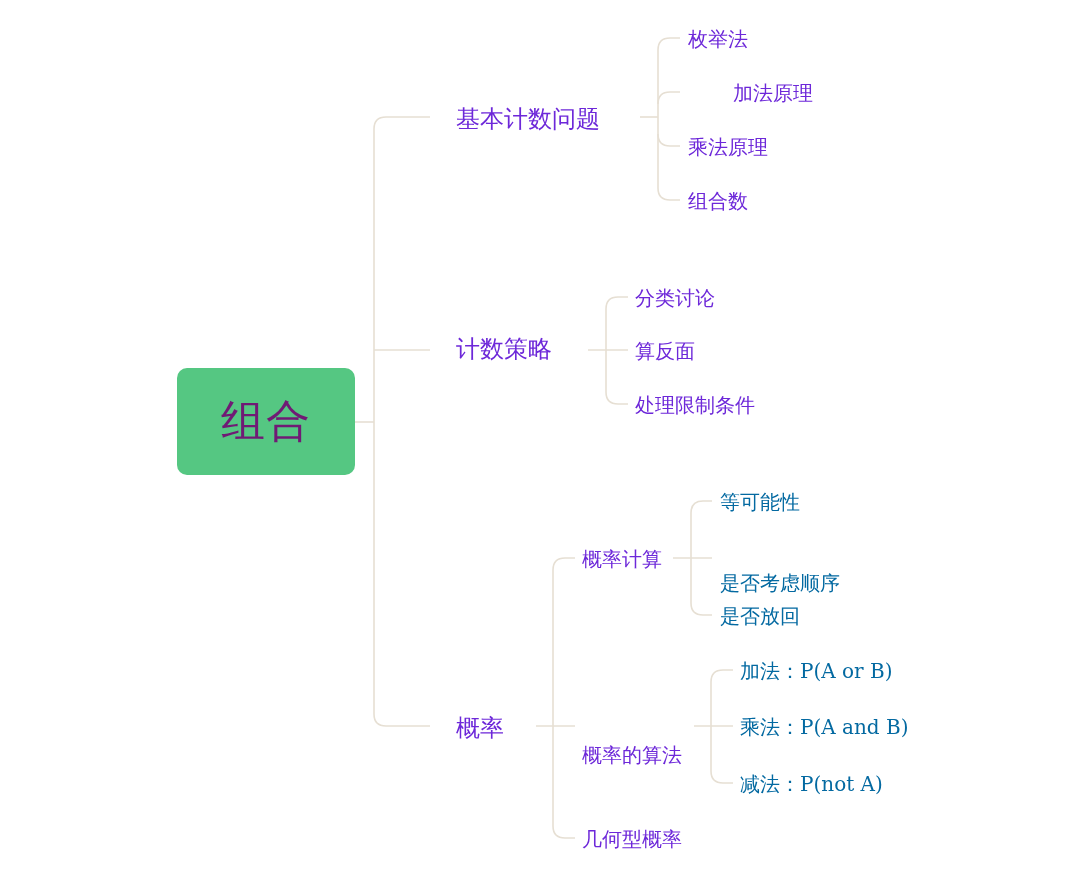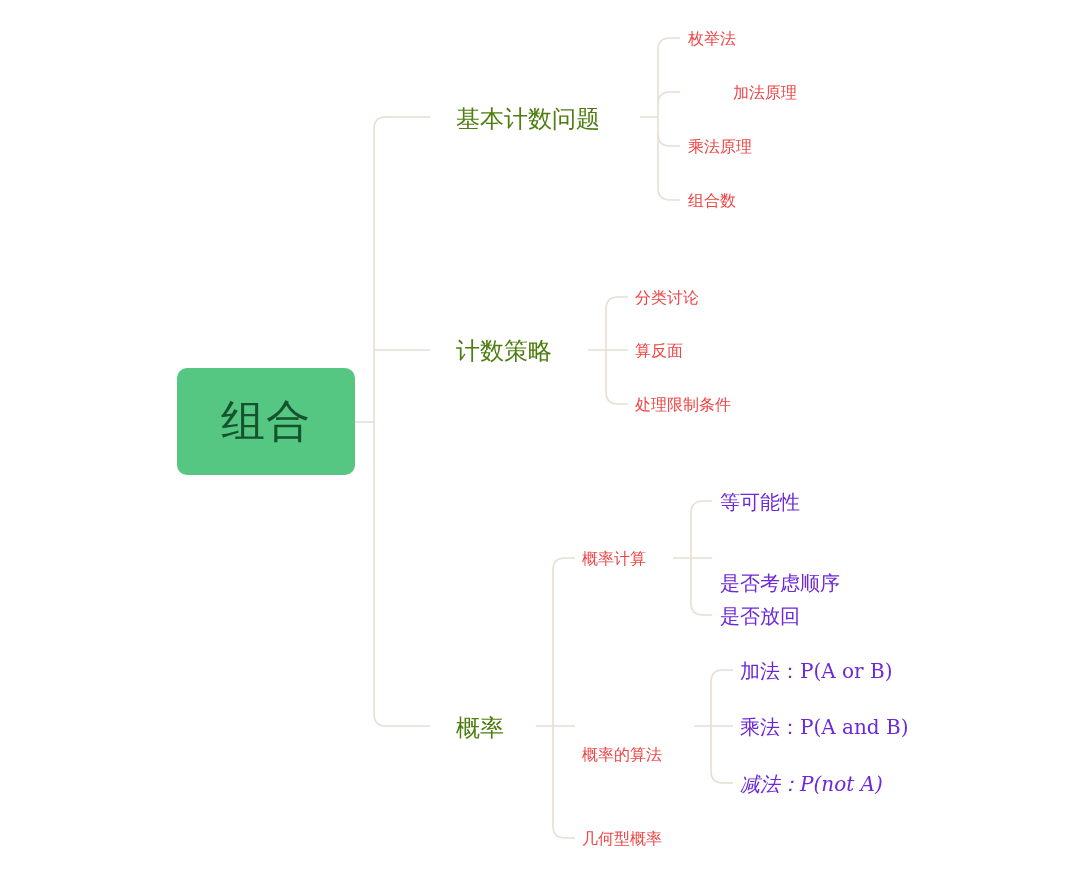--- a/index.html
+++ b/index.html
@@ -39,40 +39,40 @@
       height: 107px;
       background: #55c782;
       border-radius: 10px;
       display: flex;
       align-items: center;
       justify-content: center;
       box-sizing: border-box;
     }
     .root span {
       font-size: 44px;
-      color: #14532d;
+      color: #701a75;
       letter-spacing: 1px;
     }
     .node {
       position: absolute;
       white-space: nowrap;
       line-height: 1;
       transform: translateY(-50%);
     }
     .l1 {
       font-size: 24px;
-      color: #4d7c0f;
+      color: #6d28d9;
     }
     .l2 {
-      font-size: 16px;
-      color: #ef4444;
+      font-size: 20px;
+      color: #6d28d9;
     }
     .l3 {
       font-size: 20px;
-      color: #6d28d9;
+      color: #0369a1;
     }
     .formula {
       font-family: "DejaVu Serif", "Liberation Serif", serif;
       margin-left: 0;
     }
   </style>
 </head>
 <body>
 
 <div class="canvas">
@@ -100,21 +100,21 @@
 
     <path d="M694 726 H733"></path>
     <path d="M733 670 H723 Q711 670 711 682 V771 Q711 783 723 783 H733"></path>
   </svg>
 
   <div class="root">
     <span>组合</span>
   </div>
 
   <div class="node l1" style="left:456px; top:119px;">基本计数问题</div>
-  <div class="node l1" style="left:456px; top:351px;">计数策略</div>
+  <div class="node l1" style="left:456px; top:351px;font-family:Liberation Mono, monospace;">计数策略</div>
   <div class="node l1" style="left:456px; top:728px;">概率</div>
 
   <div class="node l2" style="left:688px; top:39px;">枚举法</div>
   <div class="node l2" style="left:688px; top:93px;margin-left:45px;">加法原理</div>
   <div class="node l2" style="left:688px; top:147px;">乘法原理</div>
   <div class="node l2" style="left:688px; top:201px;">组合数</div>
 
   <div class="node l2" style="left:635px; top:298px;">分类讨论</div>
   <div class="node l2" style="left:635px; top:351px;">算反面</div>
   <div class="node l2" style="left:635px; top:405px;">处理限制条件</div>
@@ -126,17 +126,17 @@
   <div class="node l3" style="left:720px; top:502px;">等可能性</div>
   <div class="node l3" style="left:720px; top:583px;">是否考虑顺序</div>
   <div class="node l3" style="left:720px; top:616px;">是否放回</div>
 
   <div class="node l3" style="left:740px; top:671px;">
     <span>加法：</span><span class="formula">P(A or B)</span>
   </div>
   <div class="node l3" style="left:740px; top:727px;">
     <span>乘法：</span><span class="formula">P(A and B)</span>
   </div>
-  <div class="node l3" style="left:740px; top:784px;font-style:italic;">
+  <div class="node l3" style="left:740px; top:784px;">
     <span>减法：</span><span class="formula">P(not A)</span>
   </div>
 
 </div>
 
 </body></html>

